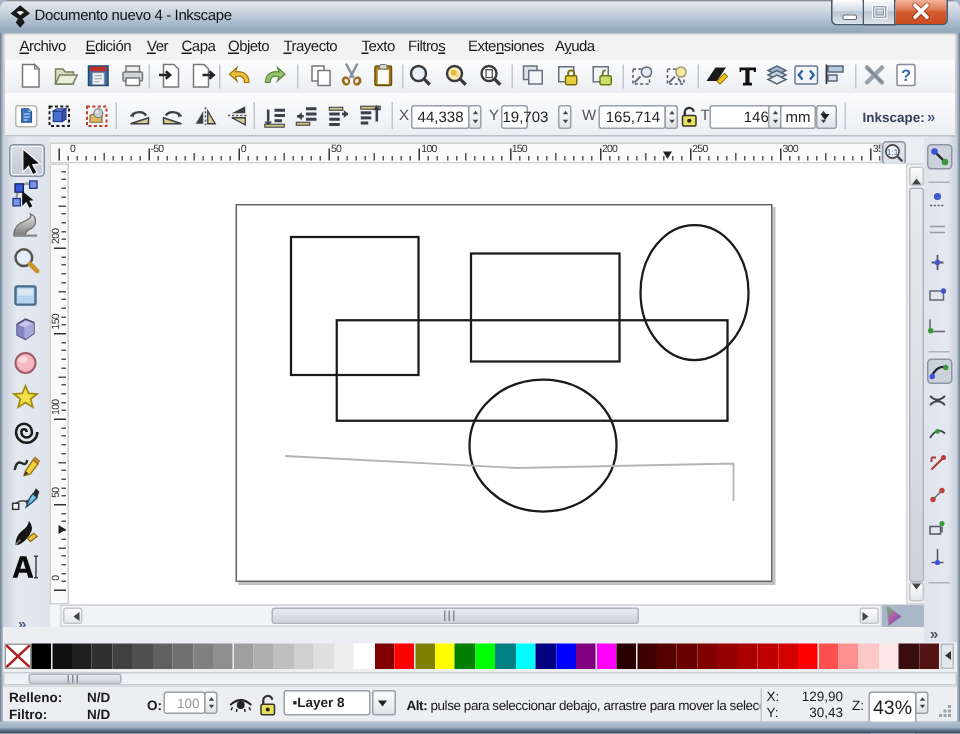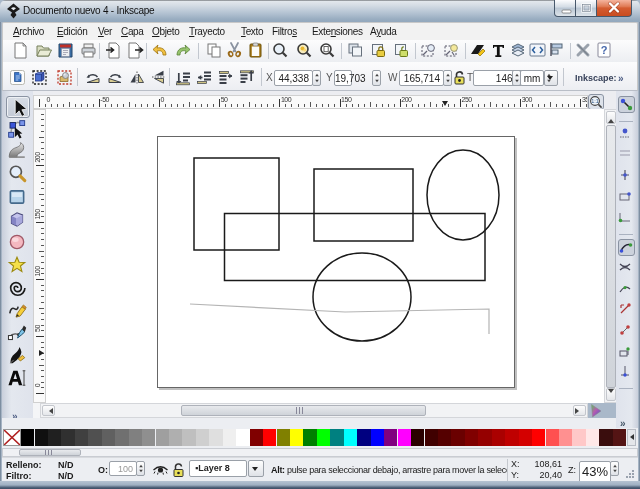--- a/index.html
+++ b/index.html
@@ -808,23 +808,23 @@
    <circle cx="6.5" cy="11" r="1.3" fill="#222"></circle>
  </svg>
  <div class="spin" style="left:187px;top:2px;width:58px;height:17px;text-align:left;padding-left:5px;font-size:9px;font-weight:bold;color:#222">▪Layer 8</div>
  <div style="position:absolute;left:246px;top:2px;width:16px;height:17px;background:linear-gradient(180deg,#fefefe,#dfe2e7);border:1px solid #9aa0a8;border-radius:2px"></div>
  <div style="position:absolute;left:250px;top:9px;border:3.5px solid transparent;border-top:4.5px solid #222"></div>
  <div style="position:absolute;left:269px;top:0;width:236px;height:24px;overflow:hidden">
         <div class="s9" style="left:0;top:7px;letter-spacing:-0.3px"><span class="b">Alt:</span> pulse para seleccionar debajo, arrastre para mover la selecci</div>
       </div>
  <div style="position:absolute;left:505px;top:1px;width:1px;height:22px;background:#c4c8ce"></div>
  <div class="s9" style="left:509px;top:1px">X:</div>
-      <div class="s9" style="left:522px;top:1px;width:38px;text-align:right">108,61</div>
+      <div class="s9" style="left:522px;top:1px;width:38px;text-align:right">129,90</div>
  <div class="s9" style="left:509px;top:12px">Y:</div>
-      <div class="s9" style="left:522px;top:12px;width:38px;text-align:right">20,40</div>
+      <div class="s9" style="left:522px;top:12px;width:38px;text-align:right">30,43</div>
  <svg style="position:absolute;right:3px;bottom:2px" width="9" height="9">
         <g fill="#9aa2ae">
           <rect x="6" y="0" width="2" height="2"></rect>
           <rect x="3" y="3" width="2" height="2"></rect>
           <rect x="6" y="3" width="2" height="2"></rect>
           <rect x="0" y="6" width="2" height="2"></rect>
           <rect x="3" y="6" width="2" height="2"></rect>
           <rect x="6" y="6" width="2" height="2"></rect>
         </g>
       </svg>

